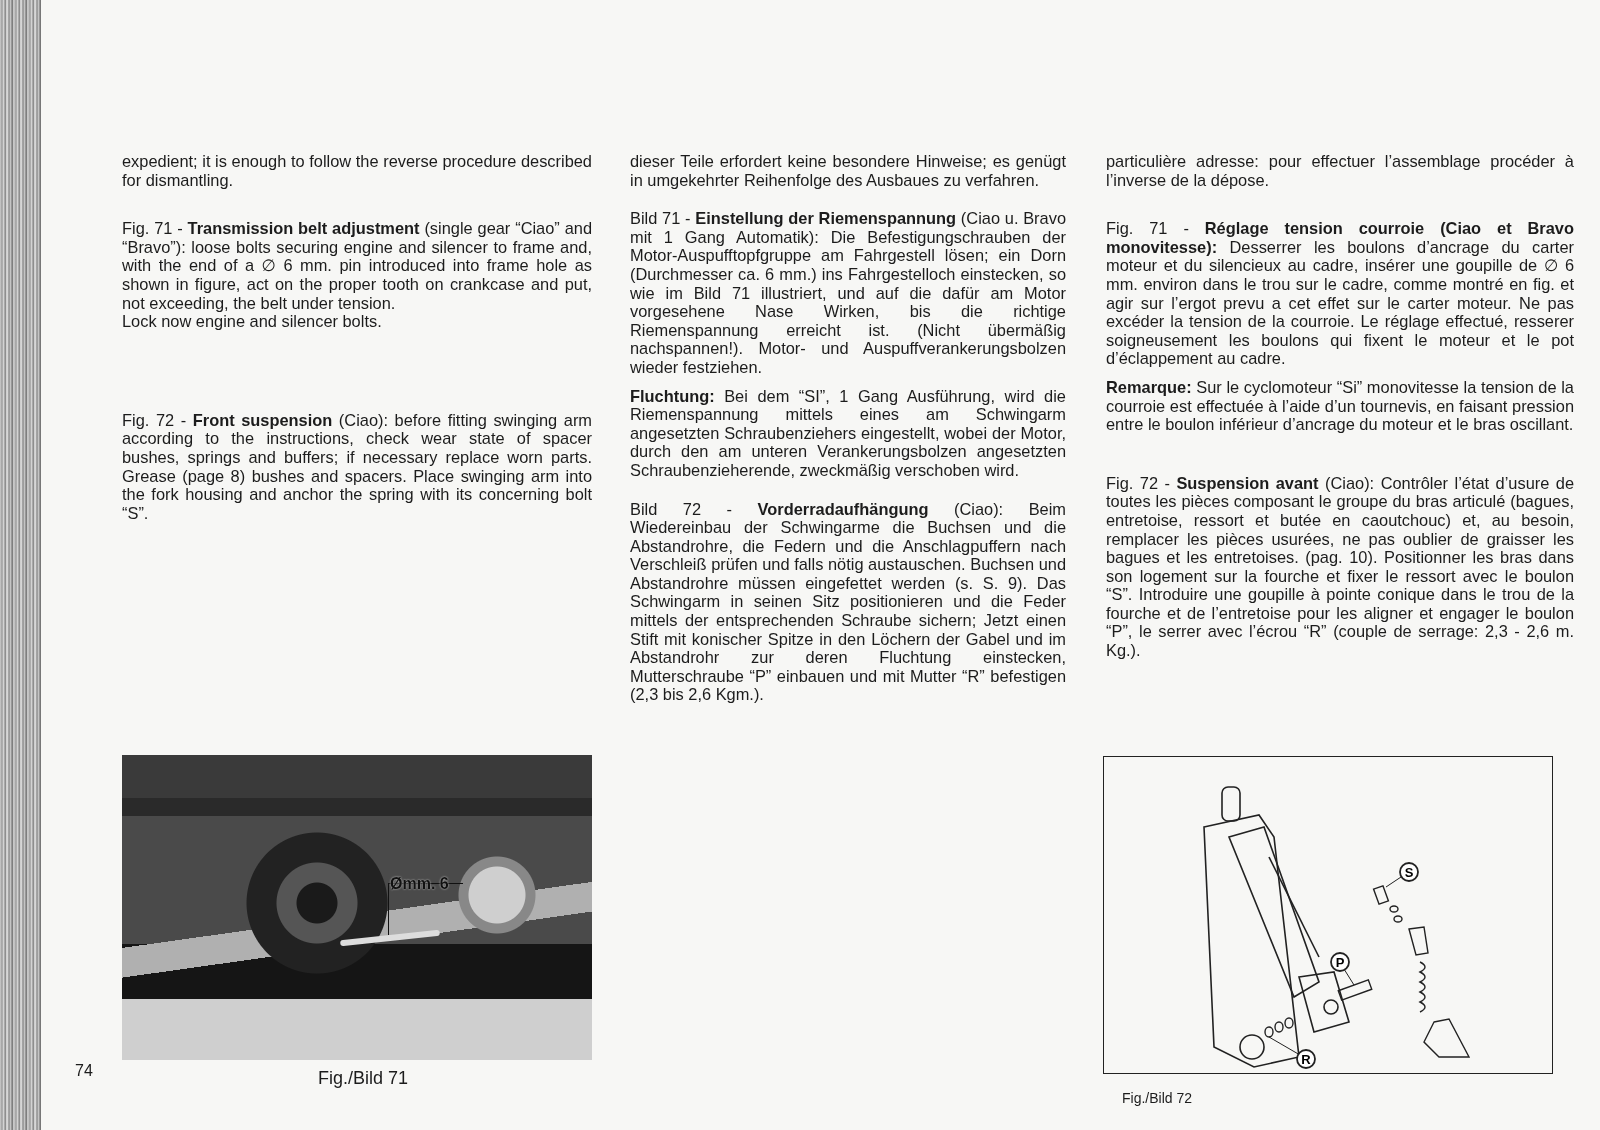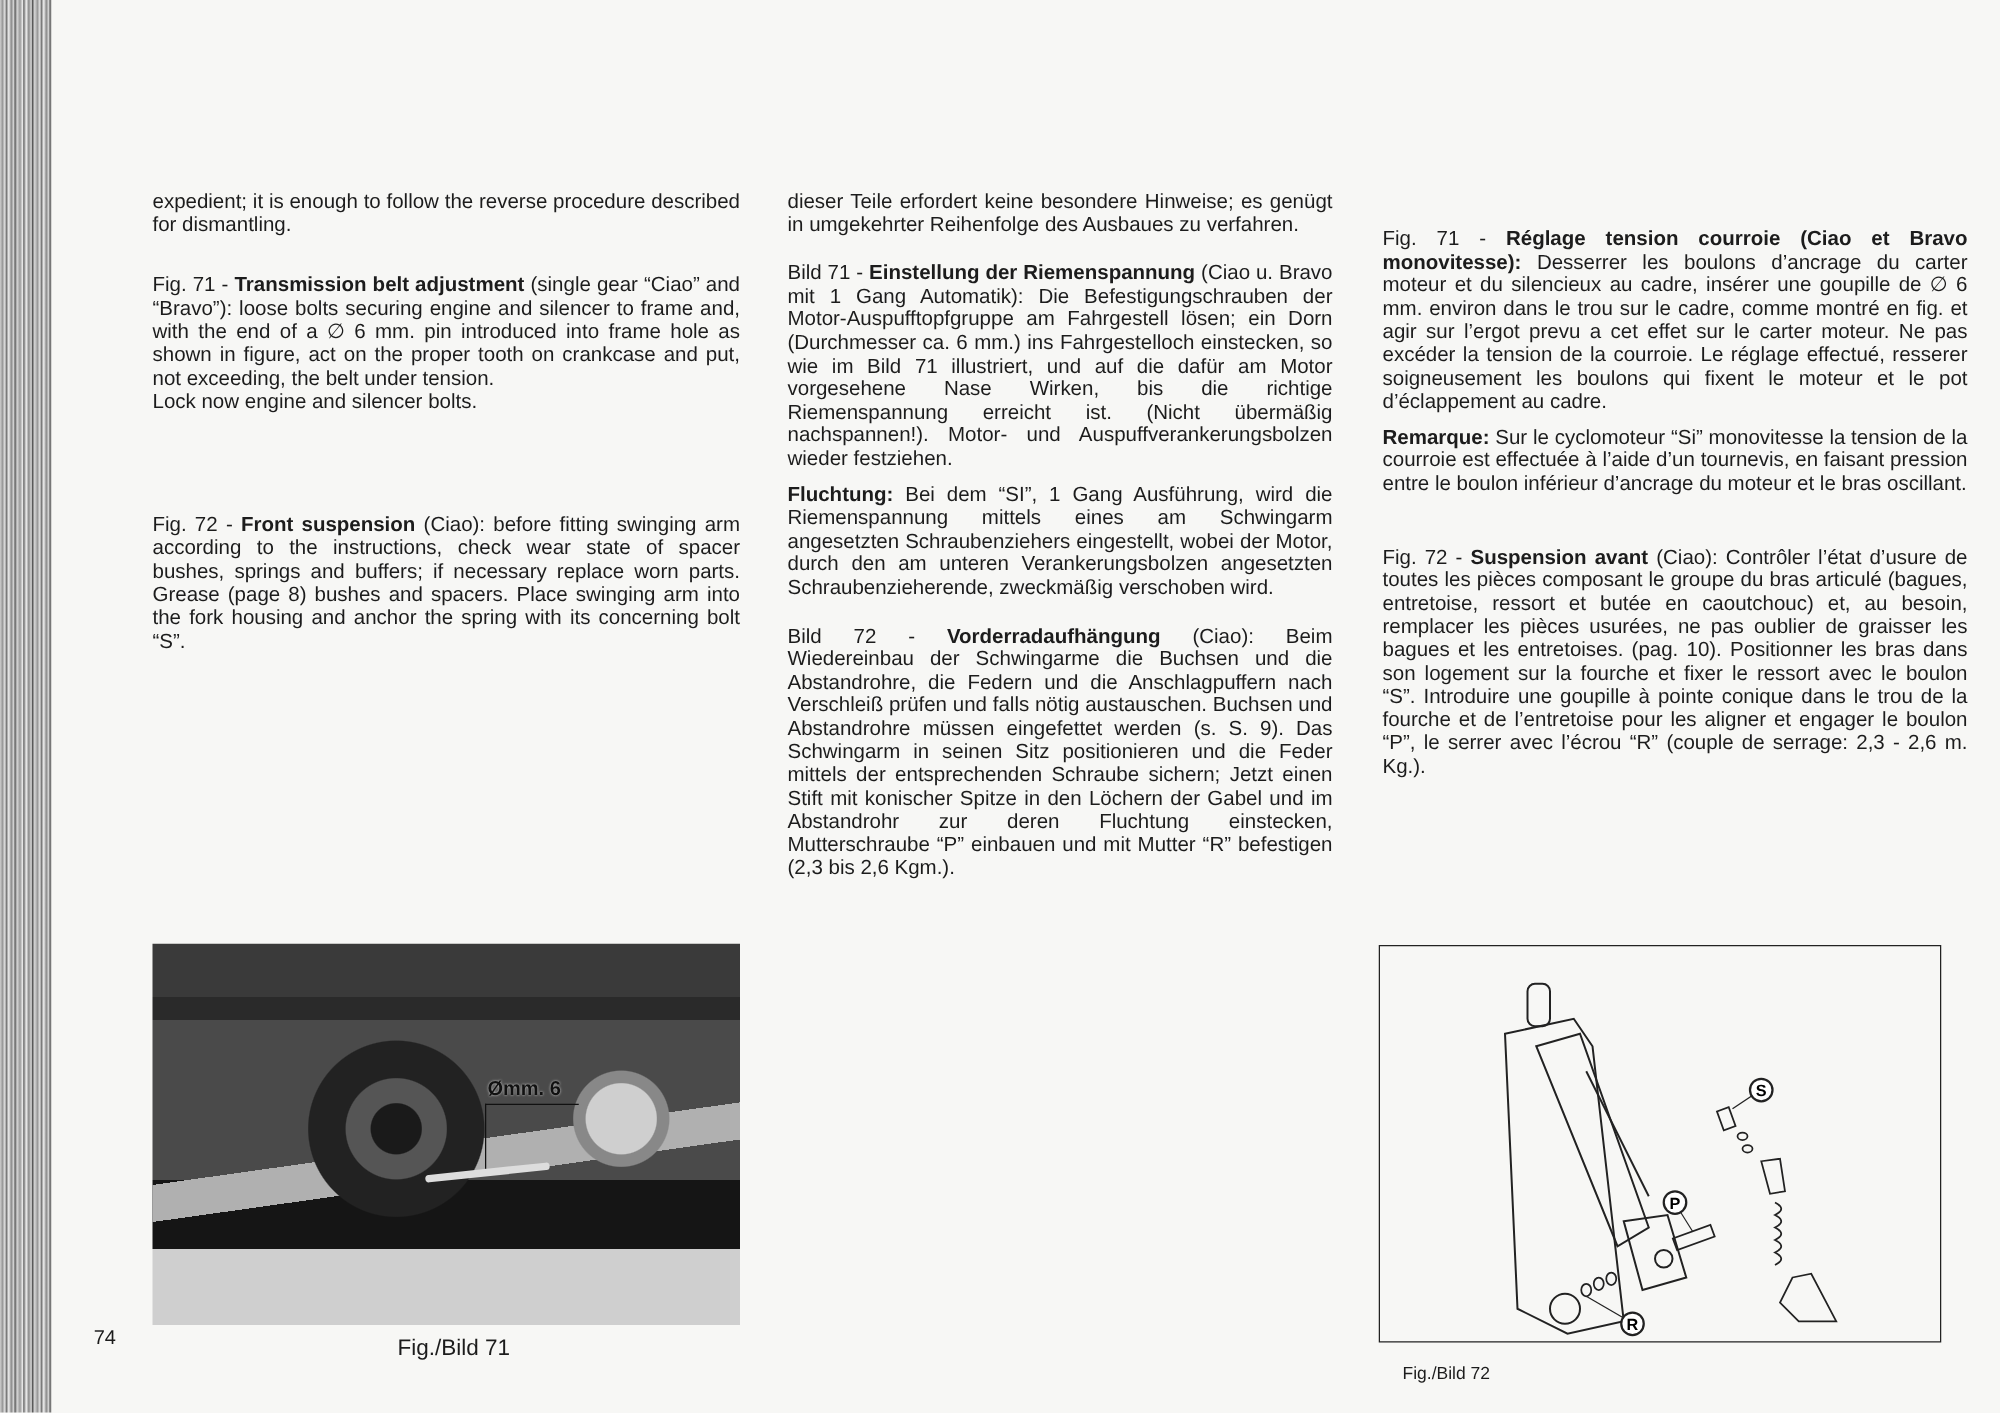--- a/index.html
+++ b/index.html
@@ -39,21 +39,21 @@
       radial-gradient(circle at 375px 140px, #cfcfcf 0 28px, #888 29px 38px, transparent 39px),
       linear-gradient(172deg, transparent 0 52%, #b0b0b0 52% 60%, transparent 60%),
       linear-gradient(180deg, #3a3a3a 0 14%, #2a2a2a 14% 20%, #4a4a4a 20% 62%, #151515 62% 80%, #cfcfcf 80% 100%);
     overflow: hidden;
   }
   .fig71 .pin {
     position: absolute; left: 218px; top: 180px; width: 100px; height: 6px;
     background: #ddd; transform: rotate(-6deg); border-radius: 3px;
   }
   .fig71 .label {
-    position: absolute; left: 268px; top: 108px; font-size: 16px; font-weight: bold;
+    position: absolute; left: 268px; top: 120px; font-size: 16px; font-weight: bold;
     color: #111; text-shadow: 0 0 2px #ddd;
   }
   .fig71 .dim-line {
     position: absolute; left: 266px; top: 128px; width: 75px; height: 0;
     border-top: 1px solid #111;
   }
   .fig71 .dim-tick {
     position: absolute; left: 266px; top: 128px; width: 0; height: 52px;
     border-left: 1px solid #111;
   }
@@ -92,20 +92,21 @@
   <p>dieser Teile erfordert keine besondere Hinweise; es genügt in umgekehrter Reihenfolge des Ausbaues zu verfahren.</p>
   <div class="gap-md"></div>
   <p><span>Bild 71 - </span><b>Einstellung der Riemenspannung</b><span> (Ciao u. Bravo mit 1 Gang Automatik): Die Befestigungschrauben der Motor-Auspufftopfgruppe am Fahrgestell lösen; ein Dorn (Durchmesser ca. 6 mm.) ins Fahrgestelloch einstecken, so wie im Bild 71 illustriert, und auf die dafür am Motor vorgesehene Nase Wirken, bis die richtige Riemenspannung erreicht ist. (Nicht übermäßig nachspannen!). Motor- und Auspuffverankerungsbolzen wieder festziehen.</span></p>
   <div class="gap-sm"></div>
   <p><b>Fluchtung:</b><span> Bei dem “SI”, 1 Gang Ausführung, wird die Riemenspannung mittels eines am Schwingarm angesetzten Schraubenziehers eingestellt, wobei der Motor, durch den am unteren Verankerungsbolzen angesetzten Schraubenzieherende, zweckmäßig verschoben wird.</span></p>
   <div class="gap-md"></div>
   <p><span>Bild 72 - </span><b>Vorderradaufhängung</b><span> (Ciao): Beim Wiedereinbau der Schwingarme die Buchsen und die Abstandrohre, die Federn und die Anschlagpuffern nach Verschleiß prüfen und falls nötig austauschen. Buchsen und Abstandrohre müssen eingefettet werden (s. S. 9). Das Schwingarm in seinen Sitz positionieren und die Feder mittels der entsprechenden Schraube sichern; Jetzt einen Stift mit konischer Spitze in den Löchern der Gabel und im Abstandrohr zur deren Fluchtung einstecken, Mutterschraube “P” einbauen und mit Mutter “R” befestigen (2,3 bis 2,6 Kgm.).</span></p>
 </div>
 
 <div class="col col-fr">
+  <p>particulière adresse: pour effectuer l’assemblage procéder à l’inverse de la dépose.</p>
   <div class="gap-lg"></div>
   <p><span>Fig. 71 - </span><b>Réglage tension courroie (Ciao et Bravo monovitesse):</b><span> Desserrer les boulons d’ancrage du carter moteur et du silencieux au cadre, insérer une goupille de ∅ 6 mm. environ dans le trou sur le cadre, comme montré en fig. et agir sur l’ergot prevu a cet effet sur le carter moteur. Ne pas excéder la tension de la courroie. Le réglage effectué, resserer soigneusement les boulons qui fixent le moteur et le pot d’éclappement au cadre.</span></p>
   <div class="gap-sm"></div>
   <p><b>Remarque:</b><span> Sur le cyclomoteur “Si” monovitesse la tension de la courroie est effectuée à l’aide d’un tournevis, en faisant pression entre le boulon inférieur d’ancrage du moteur et le bras oscillant.</span></p>
   <div class="gap-xl"></div>
   <p><span>Fig. 72 - </span><b>Suspension avant</b><span> (Ciao): Contrôler l’état d’usure de toutes les pièces composant le groupe du bras articulé (bagues, entretoise, ressort et butée en caoutchouc) et, au besoin, remplacer les pièces usurées, ne pas oublier de graisser les bagues et les entretoises. (pag. 10). Positionner les bras dans son logement sur la fourche et fixer le ressort avec le boulon “S”. Introduire une goupille à pointe conique dans le trou de la fourche et de l’entretoise pour les aligner et engager le boulon “P”, le serrer avec l’écrou “R” (couple de serrage: 2,3 - 2,6 m. Kg.).</span></p>
 </div>
 
 <div class="fig71">
   <div class="pin"></div>

